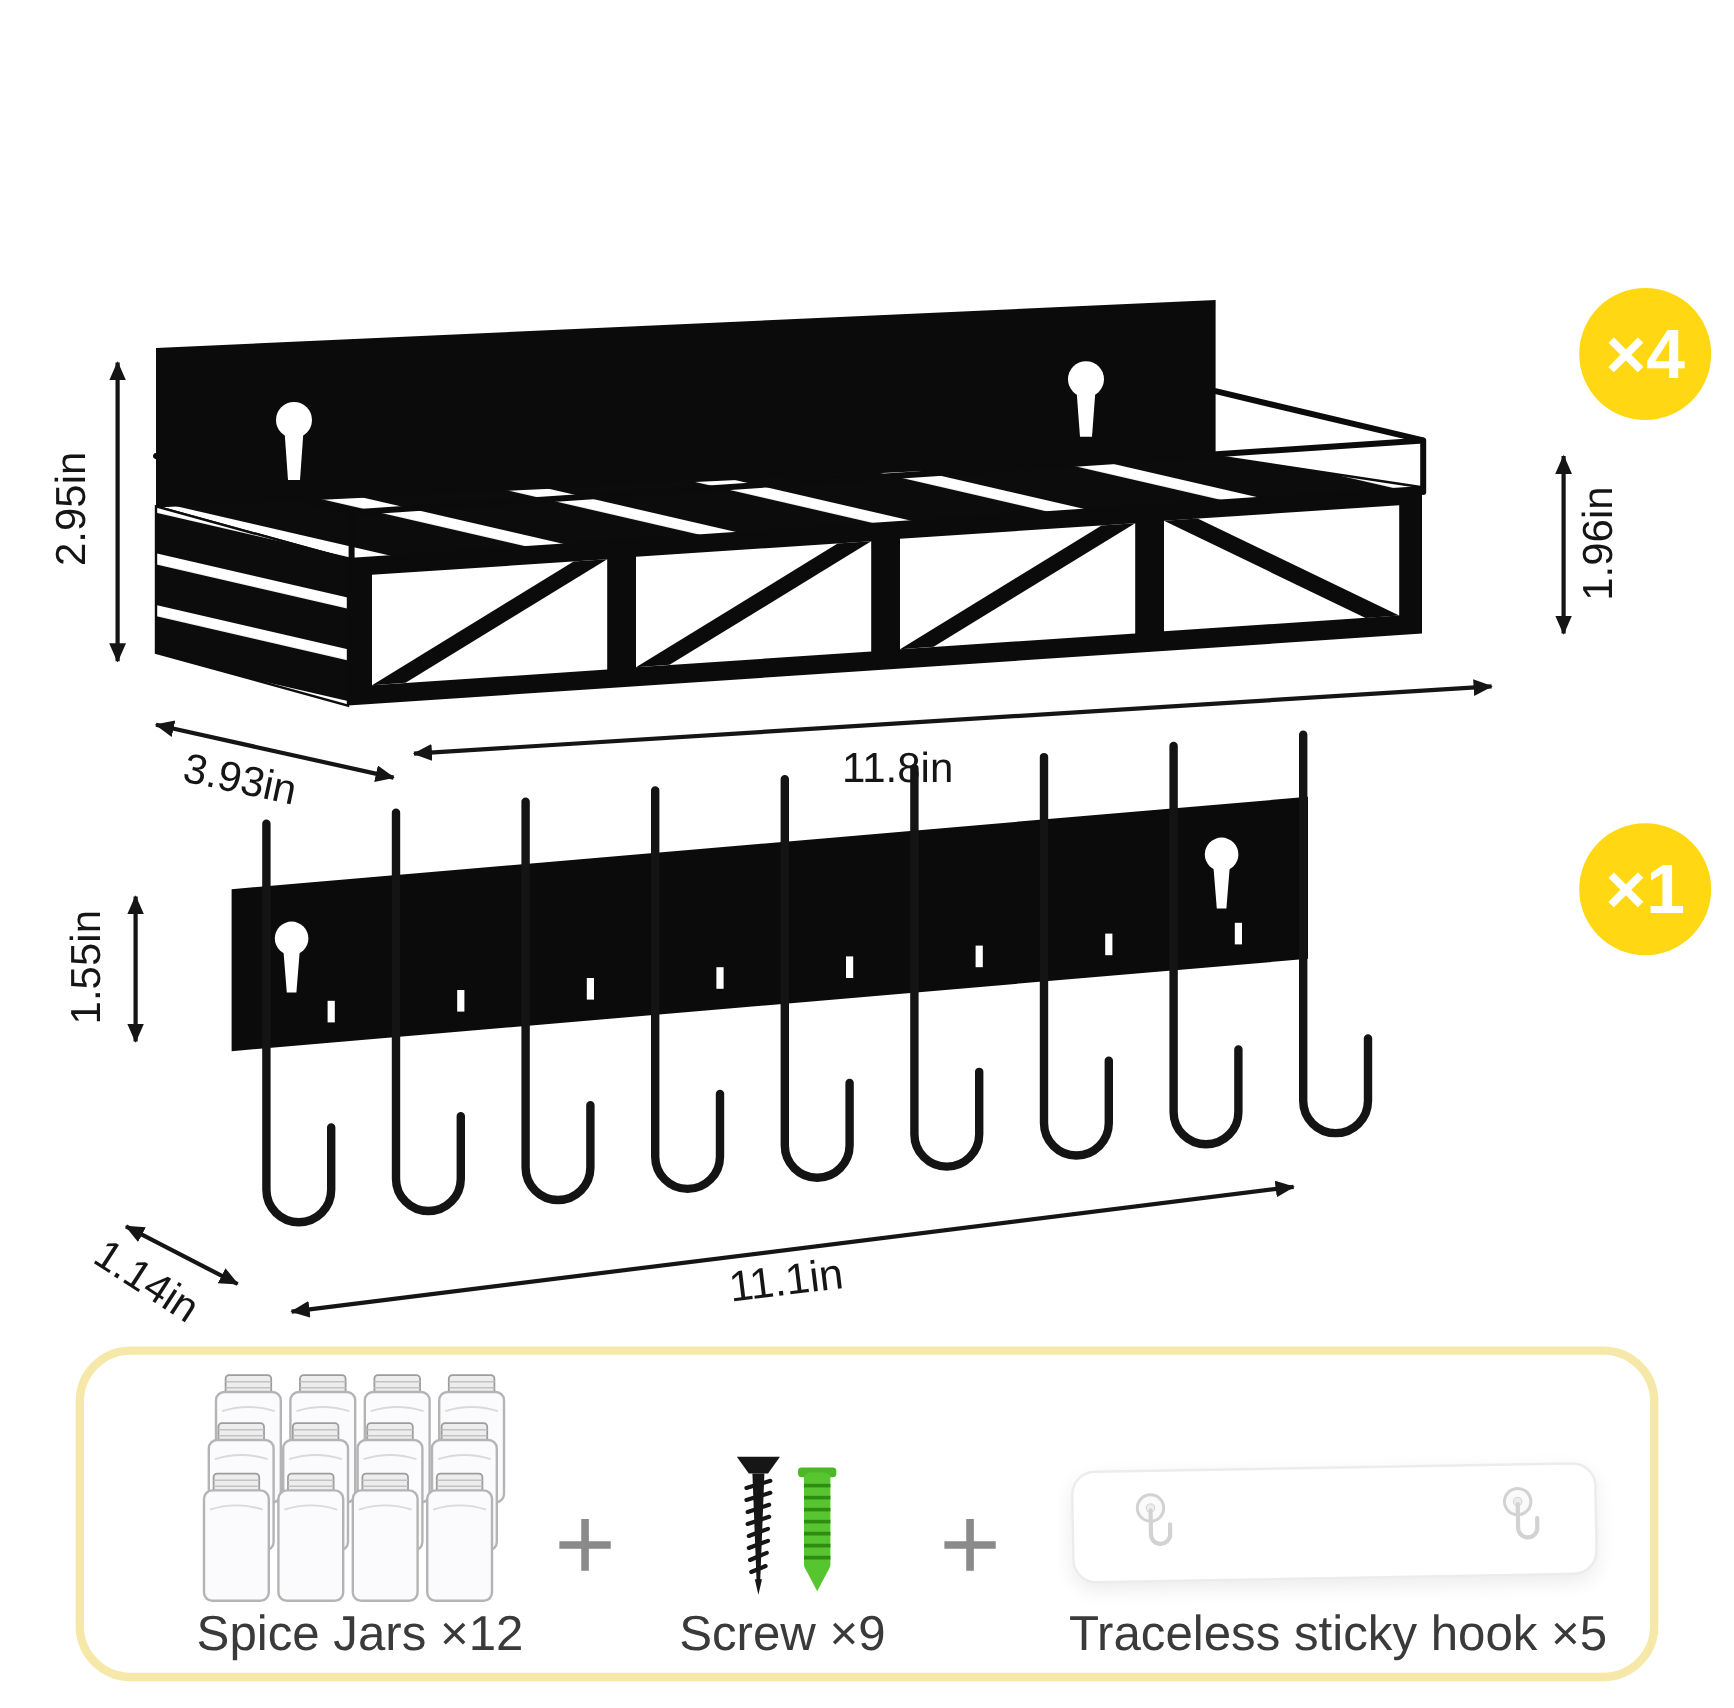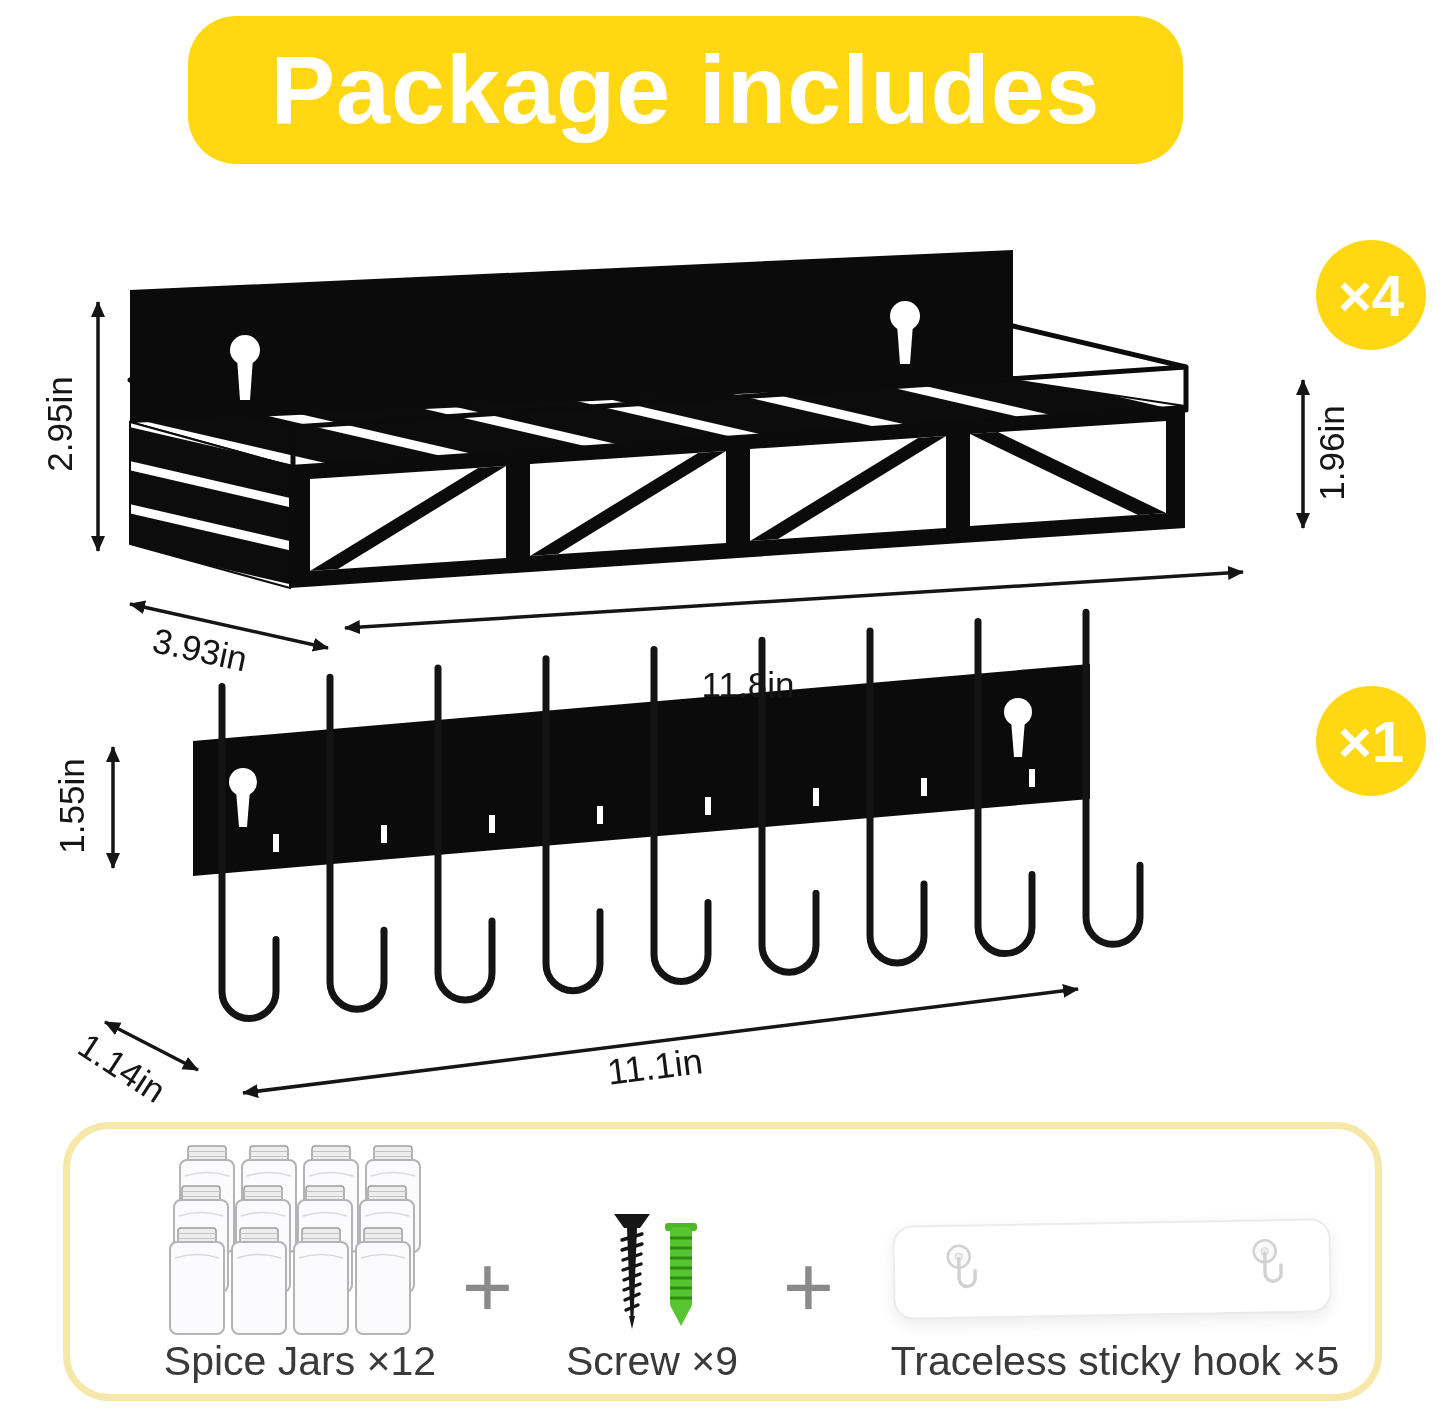--- a/index.html
+++ b/index.html
@@ -28,43 +28,40 @@
   #strip-hook-left { left:42px; }
   #strip-hook-right { left:348px; }
 
   svg.layer { position:absolute; left:0; top:0; pointer-events:none; }
 
   .dim { position:absolute; font-size:35px; color:#151515; text-align:center;
          white-space:nowrap; height:40px; line-height:40px; }
   #dim-shelf-hback  { left:-10px; top:404px; width:140px; transform:rotate(-90deg); }
   #dim-shelf-hfront { left:1262px; top:433px; width:140px; transform:rotate(-90deg); }
   #dim-shelf-depth  { left:130px; top:630px; width:140px; transform:rotate(12deg); }
-  #dim-shelf-width  { left:648px; top:621px; width:200px;margin-top:44px; }
+  #dim-shelf-width  { left:648px; top:621px; width:200px; }
   #dim-rail-height  { left:2px;  top:786px; width:140px; transform:rotate(-90deg); }
   #dim-rail-depth   { left:52px; top:1048px; width:140px; transform:rotate(33deg); }
   #dim-rail-width   { left:555px; top:1047px; width:200px; font-size:36px; transform:rotate(-7deg); }
 
   .item-label { position:absolute; top:1338px; font-size:41px; color:var(--label-gray,#3A3A3A); text-align:center; }
   #label-jars   { left:140px; width:320px;text-align:center; }
   #label-screw  { left:552px; width:200px; }
   #label-sticky { left:855px; width:520px; }
 
   .plus { position:absolute; top:1236px; width:65px; font-size:88px; color:#8a8a8a;
           font-weight:500; text-align:center; }
   #plus-1 { left:455px; }
   #plus-2 { left:776px; }
 </style>
 </head>
 <body>
 
 <div class="stage">
 
-  <div class="banner">
-    <div class="banner-title">Package includes</div>
-  </div>
 
   <div class="badge" id="badge-shelf">×4</div>
   <div class="badge" id="badge-rail">×1</div>
 
   <div class="contents-box"></div>
 
   <div class="strip">
     <svg class="strip-hook" id="strip-hook-left" width="44" height="54" viewBox="0 0 44 54">
       <circle cx="22" cy="14" r="11" fill="#fafafa" stroke="#d2d2d2" stroke-width="2.5"></circle>
       <circle cx="22" cy="14" r="3.5" fill="#ededed" stroke="#d8d8d8" stroke-width="1"></circle>

